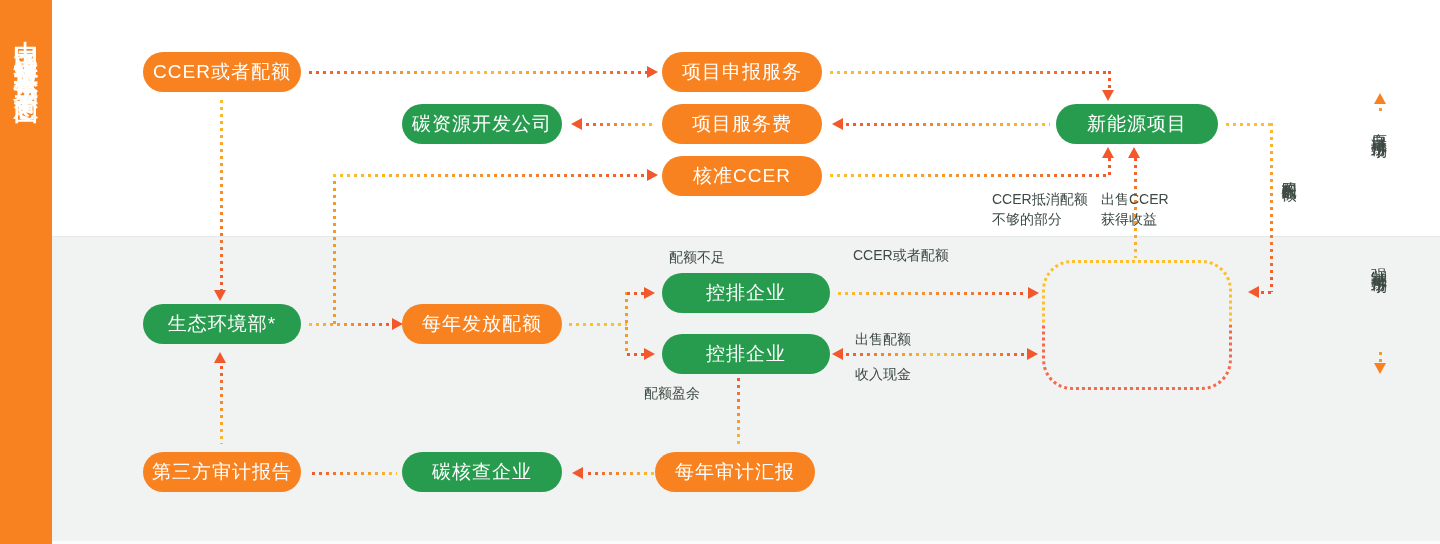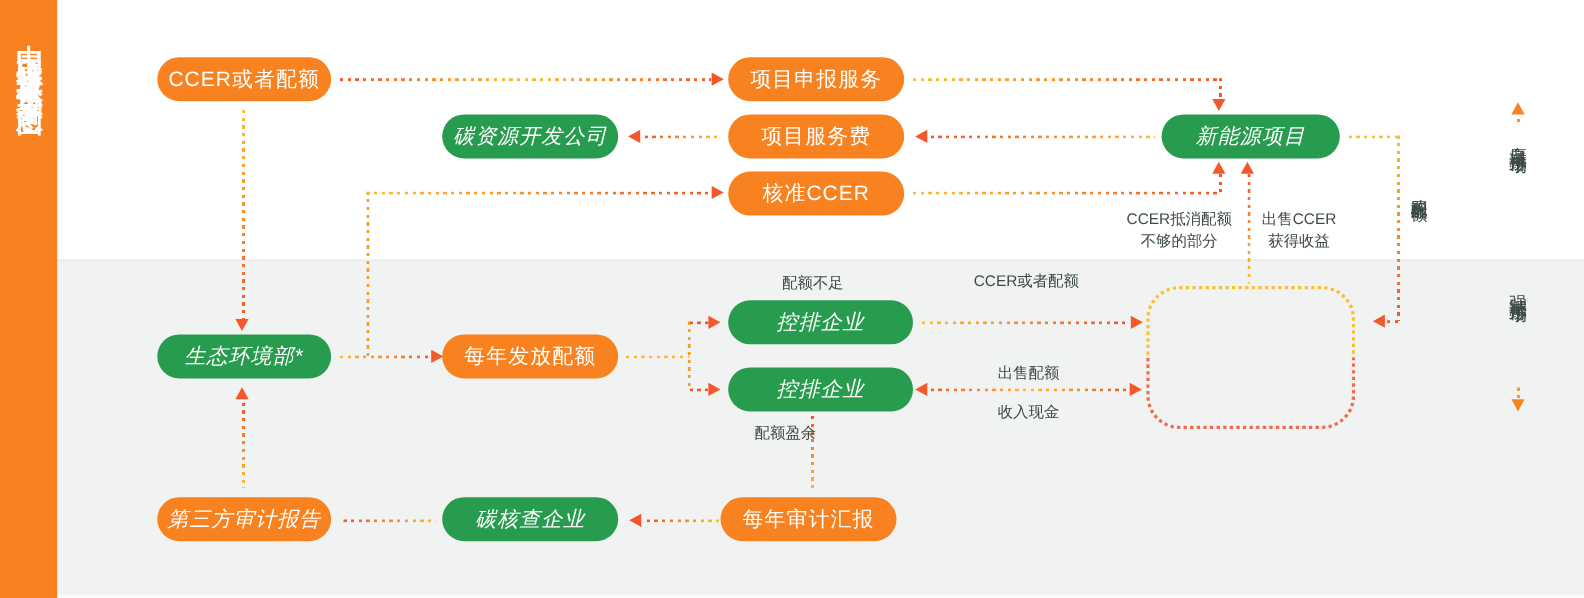--- a/index.html
+++ b/index.html
@@ -13,21 +13,21 @@
   
   .sidebar{position:absolute;left:0;top:0;width:52px;height:544px;background:var(--orange);}
   .sidebar-title{position:absolute;left:50%;transform:translateX(-50%);top:21px;
     writing-mode:vertical-rl;text-orientation:upright;color:#fff;font-size:24px;
     font-weight:600;letter-spacing:6px;white-space:nowrap;}
 
   
   .pill{position:absolute;height:40px;border-radius:20px;display:flex;align-items:center;
     justify-content:center;color:#fff;font-size:19px;letter-spacing:1px;box-sizing:border-box;white-space:nowrap;}
   .pill.orange{background:var(--orange);}
-  .pill.green{background:var(--green);font-style:italic;}
+  .pill.green{background:var(--green);}
 
   
   .xrect{position:absolute;left:1042px;top:260px;width:190px;height:130px;box-sizing:border-box;
     border:3px dotted var(--line-yellow);border-radius:30px;}
   .xrect.half-top{clip-path:inset(0 0 50% 0);}
   .xrect.half-bottom{border-color:#f4694c;clip-path:inset(50% 0 0 0);}
   .xcircle{position:absolute;left:1090px;top:281px;width:92px;height:92px;border-radius:50%;
     background:var(--green);display:flex;align-items:center;justify-content:center;
     color:#fff;font-size:20px;letter-spacing:1px;}
 
@@ -51,21 +51,21 @@
   
   .arr{position:absolute;width:0;height:0;border-style:solid;border-color:transparent;}
   .arr-right{border-width:6px 0 6px 11px;border-left-color:var(--line-red);}
   .arr-left{border-width:6px 11px 6px 0;border-right-color:var(--line-red);}
   .arr-up{border-width:0 6px 11px 6px;border-bottom-color:var(--line-red);}
   .arr-down{border-width:11px 6px 0 6px;border-top-color:var(--line-red);}
   .arr-up.oc{border-bottom-color:var(--orange);}
   .arr-down.oc{border-top-color:var(--orange);}
 
   
-  .note{position:absolute;color:var(--text-dark);font-size:14px;line-height:20px;text-align:center;white-space:nowrap;}
+  .note{position:absolute;color:var(--text-dark);font-size:14px;line-height:20px;white-space:nowrap;}
   .note span{display:block;}
   .vnote{position:absolute;color:var(--text-dark);writing-mode:vertical-rl;text-orientation:upright;
     white-space:nowrap;}
   .vnote.small{font-size:15px;letter-spacing:1px;}
   .vnote.side{font-size:16px;letter-spacing:2px;}
 </style>
 </head>
 <body>
 
 <div id="canvas">
@@ -162,21 +162,21 @@
     </div>
   <div class="pill orange" style="left:402px;top:304px;width:160px;">
       <span>每年发放配额</span>
     </div>
   <div class="pill green" style="left:662px;top:273px;width:168px;">
       <span>控排企业</span>
     </div>
   <div class="pill green" style="left:662px;top:334px;width:168px;">
       <span>控排企业</span>
     </div>
-  <div class="pill orange" style="left:143px;top:452px;width:158px;font-style:italic;">
+  <div class="pill orange" style="left:143px;top:452px;width:158px;">
       <span>第三方审计报告</span>
     </div>
   <div class="pill orange" style="left:655px;top:452px;width:160px;">
       <span>每年审计汇报</span>
     </div>
   <div class="pill green" style="left:402px;top:452px;width:160px;">
       <span>碳核查企业</span>
     </div>
 
   <div class="note" style="left:669px;top:247px;width:140px;">配额不足</div>

